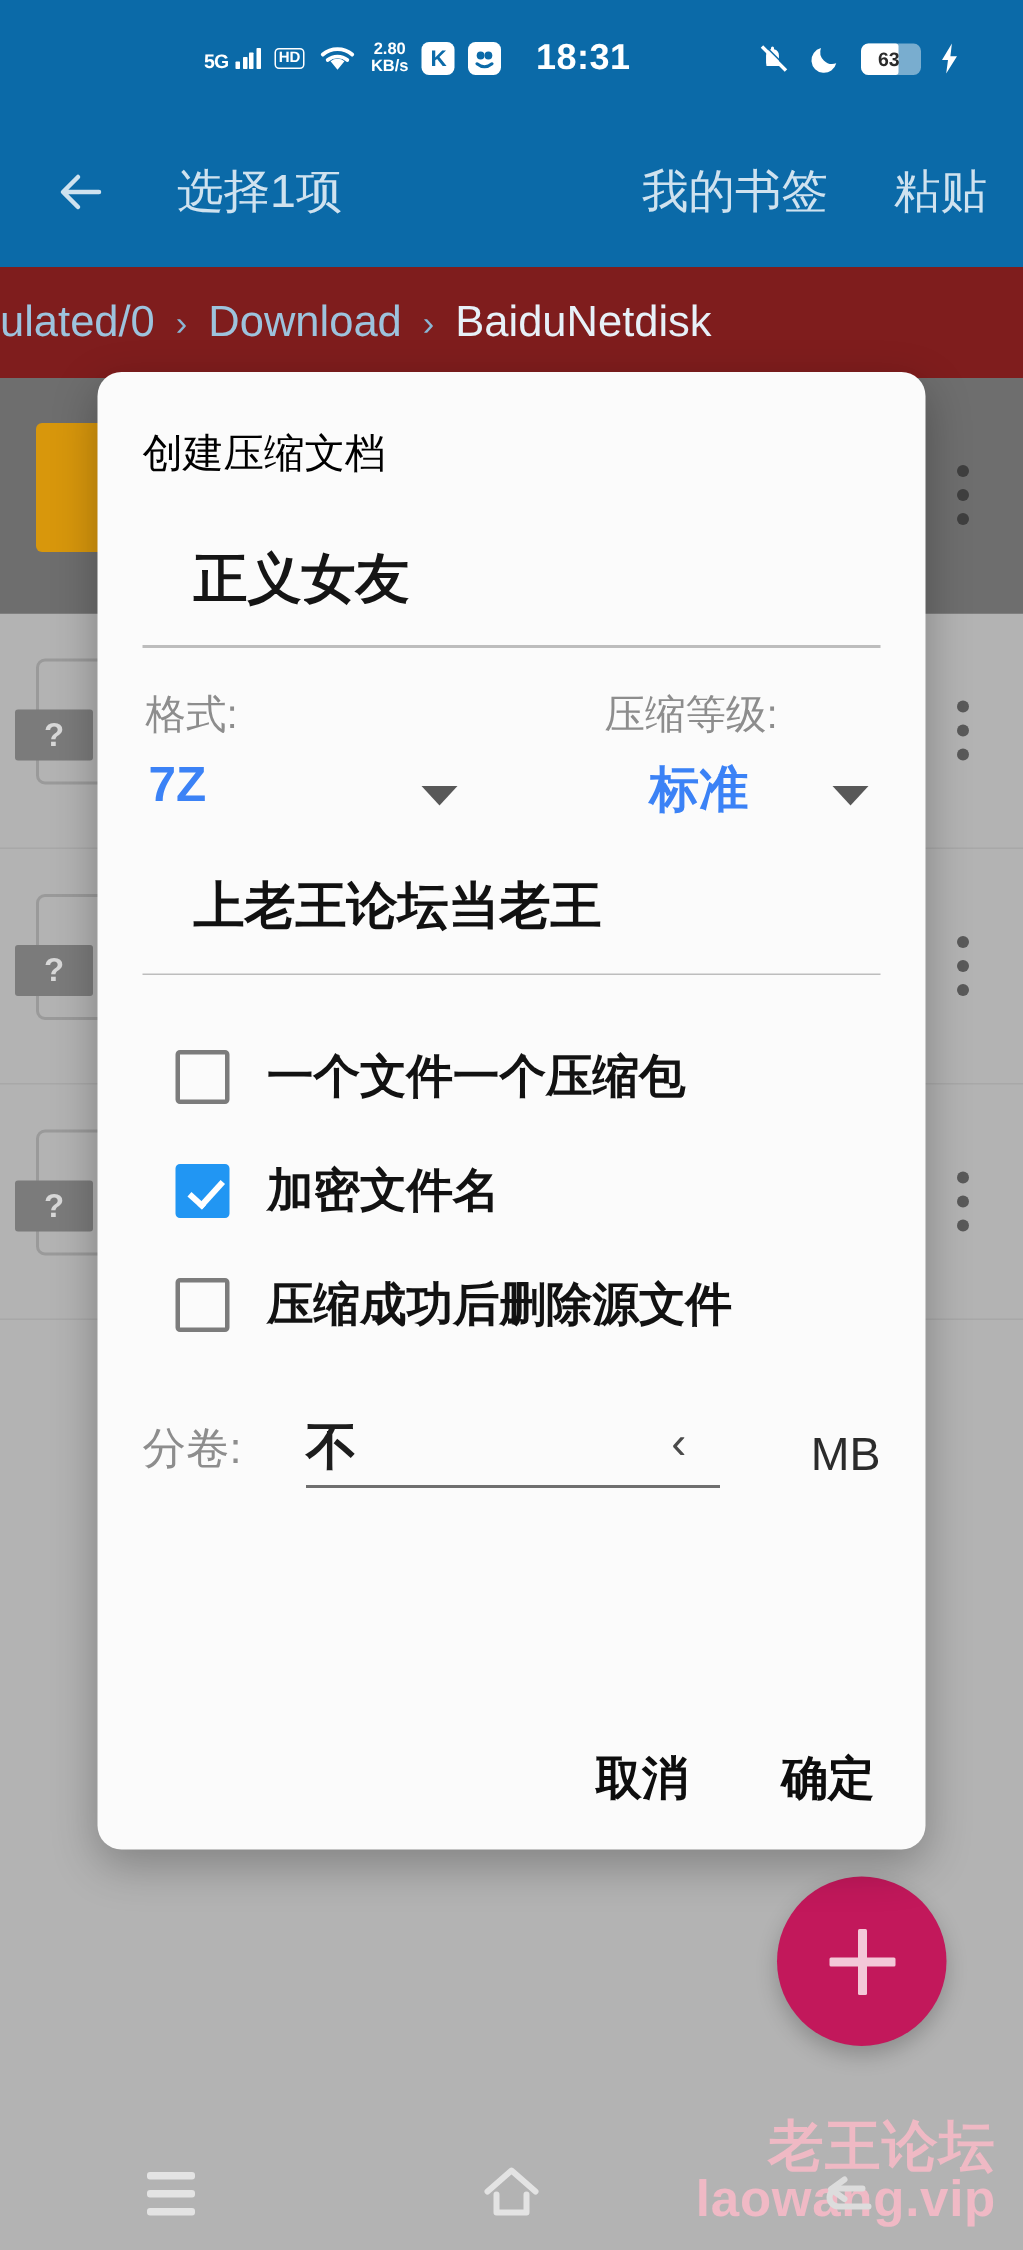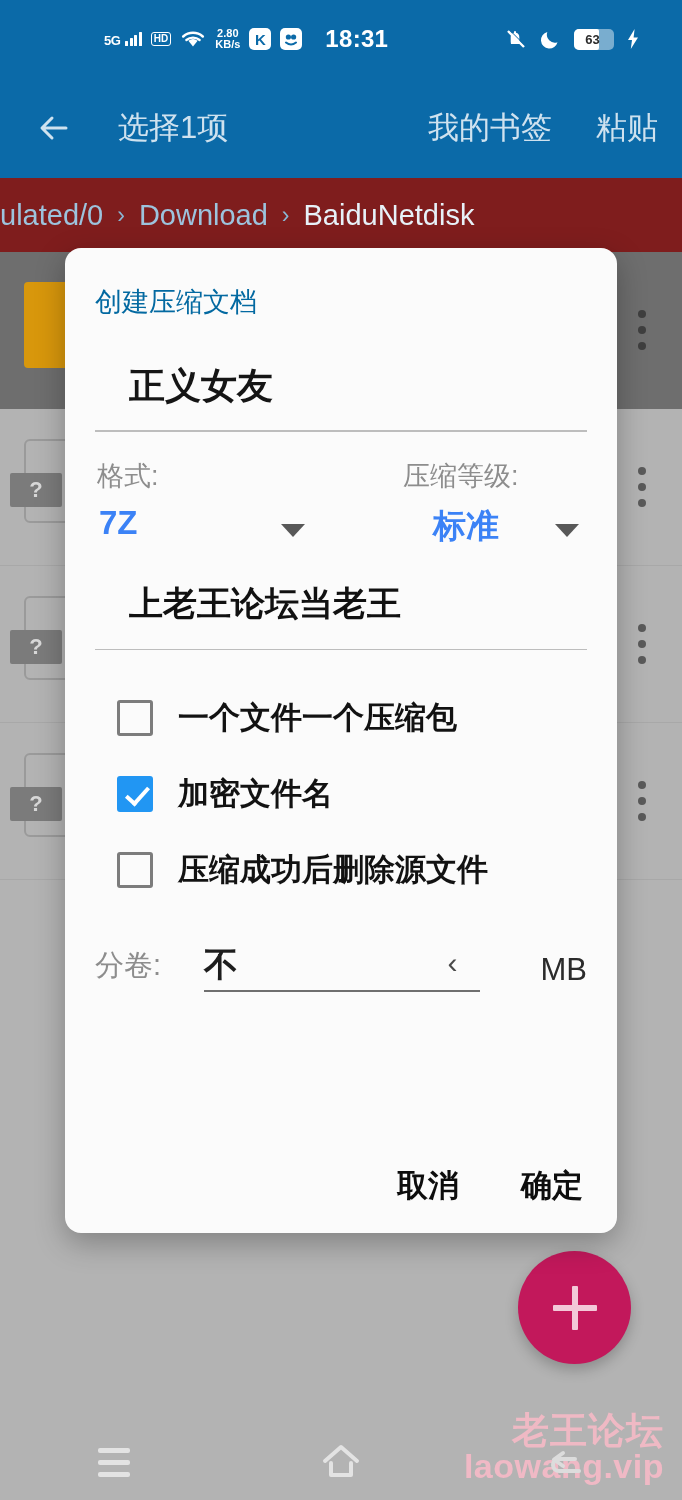--- a/index.html
+++ b/index.html
@@ -14,20 +14,21 @@
     background: #0b6aa8;
     overflow: hidden;
   }
 
   
   .statusbar {
     position: absolute; top: 0; left: 0; width: 670px; height: 78px;
     background: #0b6aa8;
     display: flex; align-items: center;
     color: #ffffff;
+    padding-left: 32px;
   }
   .sb-left { display: flex; align-items: center; gap: 9px; margin-left: 104px; }
   .sb-right { position: absolute; right: 30px; display: flex; align-items: center; gap: 12px; }
 
   .sig { display: flex; align-items: flex-end; gap: 5px; }
   .sig .g5 { font-size: 13px; font-weight: bold; line-height: 10px; letter-spacing: -.5px;}
   .bars { display: flex; align-items: flex-end; gap: 1.5px; height: 14px; }
   .bars i { width: 3px; background: #fff; display: block; border-radius: .5px;}
   .bars i:nth-child(1){height:5px}.bars i:nth-child(2){height:8px}
   .bars i:nth-child(3){height:11px}.bars i:nth-child(4){height:14px}
@@ -140,21 +141,21 @@
   .hamburger { width: 32px; display: flex; flex-direction: column; gap: 7px; }
   .hamburger i { display: block; height: 5px; background: #e3e3e3; border-radius: 2px; }
 
   
   .dialog {
     position: absolute; left: 65px; top: 248px; width: 552px; height: 985px;
     background: #fbfbfb; border-radius: 16px;
     box-shadow: 0 10px 30px rgba(0,0,0,.28);
     padding: 0 30px;
   }
-  .dlg-title { margin-top: 36px; font-size: 27px; color: #0369a1; }
+  .dlg-title { margin-top: 36px; font-size: 27px; color: #000000; }
   .name-input {
     margin-top: 42px; font-size: 36px; color: #151515; font-weight: 600;
     padding-left: 34px; height: 50px;
   }
   .underline { height: 1.5px; background: #bdbdbd; margin-top: 18px; }
   .row-two { display: flex; margin-top: 26px; }
   .col { width: 50%; position: relative; }
   .col .lbl { font-size: 27px; color: #8d8d8d; }
   .col .val {
     font-size: 33px; color: #3b82f6; font-weight: 700; margin-top: 10px; padding-left: 4px;

